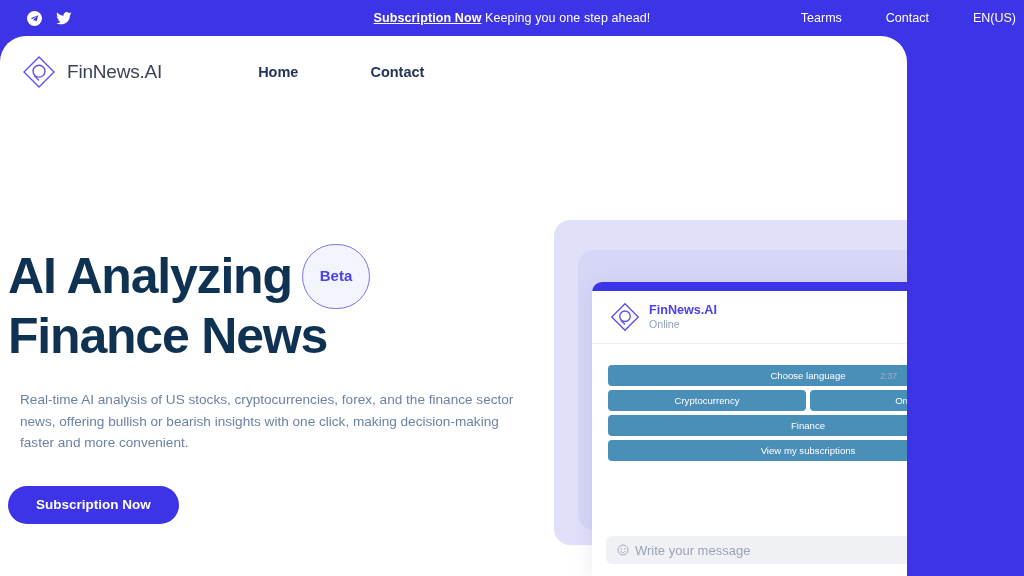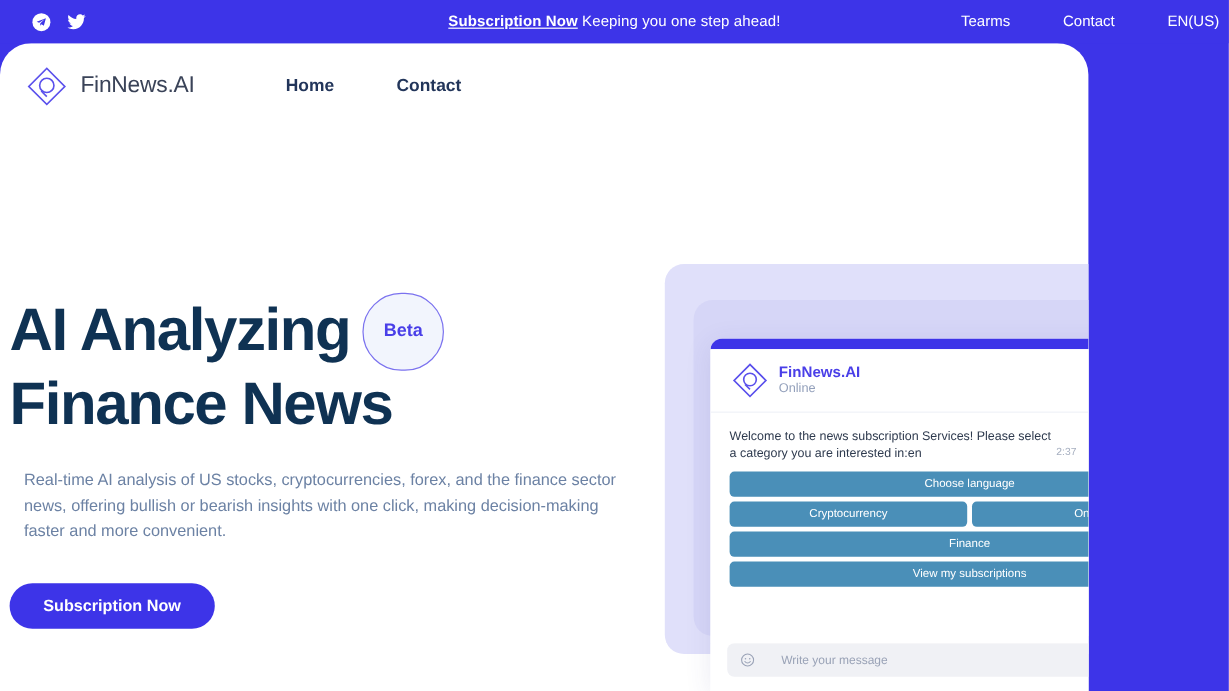--- a/index.html
+++ b/index.html
@@ -97,22 +97,22 @@
   }
   .brand-mark { width: 34px; height: 34px; display: block; }
   .brand-text {
     font-size: 19px;
     color: #3a4358;
     letter-spacing: -0.2px;
   }
   .nav-links {
     display: flex;
     align-items: center;
-    gap: 52px;
-    margin-left: 76px;
+    gap: 72px;
+    margin-left: 96px;
     font-size: 14.5px;
     font-weight: bold;
     color: #22355a;
   }
   .nav-links span { cursor: pointer; }
 
   
   .hero {
     position: absolute;
     left: 8px;
@@ -286,24 +286,23 @@
   }
   .emoji-icon {
     width: 12px; height: 12px; flex: none;
     cursor: pointer;
   }
   .chat-input {
     flex: 1;
     border: none;
     outline: none;
     background: transparent;
-    font-size: 10px;
+    font-size: 13px;
     color: #8892a8;
     font-family: "Liberation Sans", sans-serif;
-    margin-left: 16px;
   }
   .chat-input::placeholder { color: #9aa3b7; }
   .send-icon { width: 18px; height: 14px; cursor: pointer; flex: none; }
 </style>
 </head>
 <body>
 
 <div class="topbar">
 
   <div class="topbar-social">
@@ -376,21 +375,20 @@
           <div class="chat-status">Online</div>
         </div>
         <span class="chat-close">
           <svg width="15" height="15" viewBox="0 0 20 20" aria-hidden="true">
             <path d="M3 3 L17 17 M17 3 L3 17" stroke="#3d34e8" stroke-width="1.8" stroke-linecap="round" fill="none"></path>
           </svg>
         </span>
       </div>
 
       <div class="chat-body">
-        <div class="msg-text">Welcome to the news subscription Services! Please select a category you are interested in:en</div>
         <div class="msg-time">2:37</div>
 
         <div class="qr-wrap">
           <div class="qr-row">
             <button class="qr-btn">Choose language</button>
           </div>
           <div class="qr-row">
             <button class="qr-btn">Cryptocurrency</button>
             <button class="qr-btn">Online</button>
           </div>

